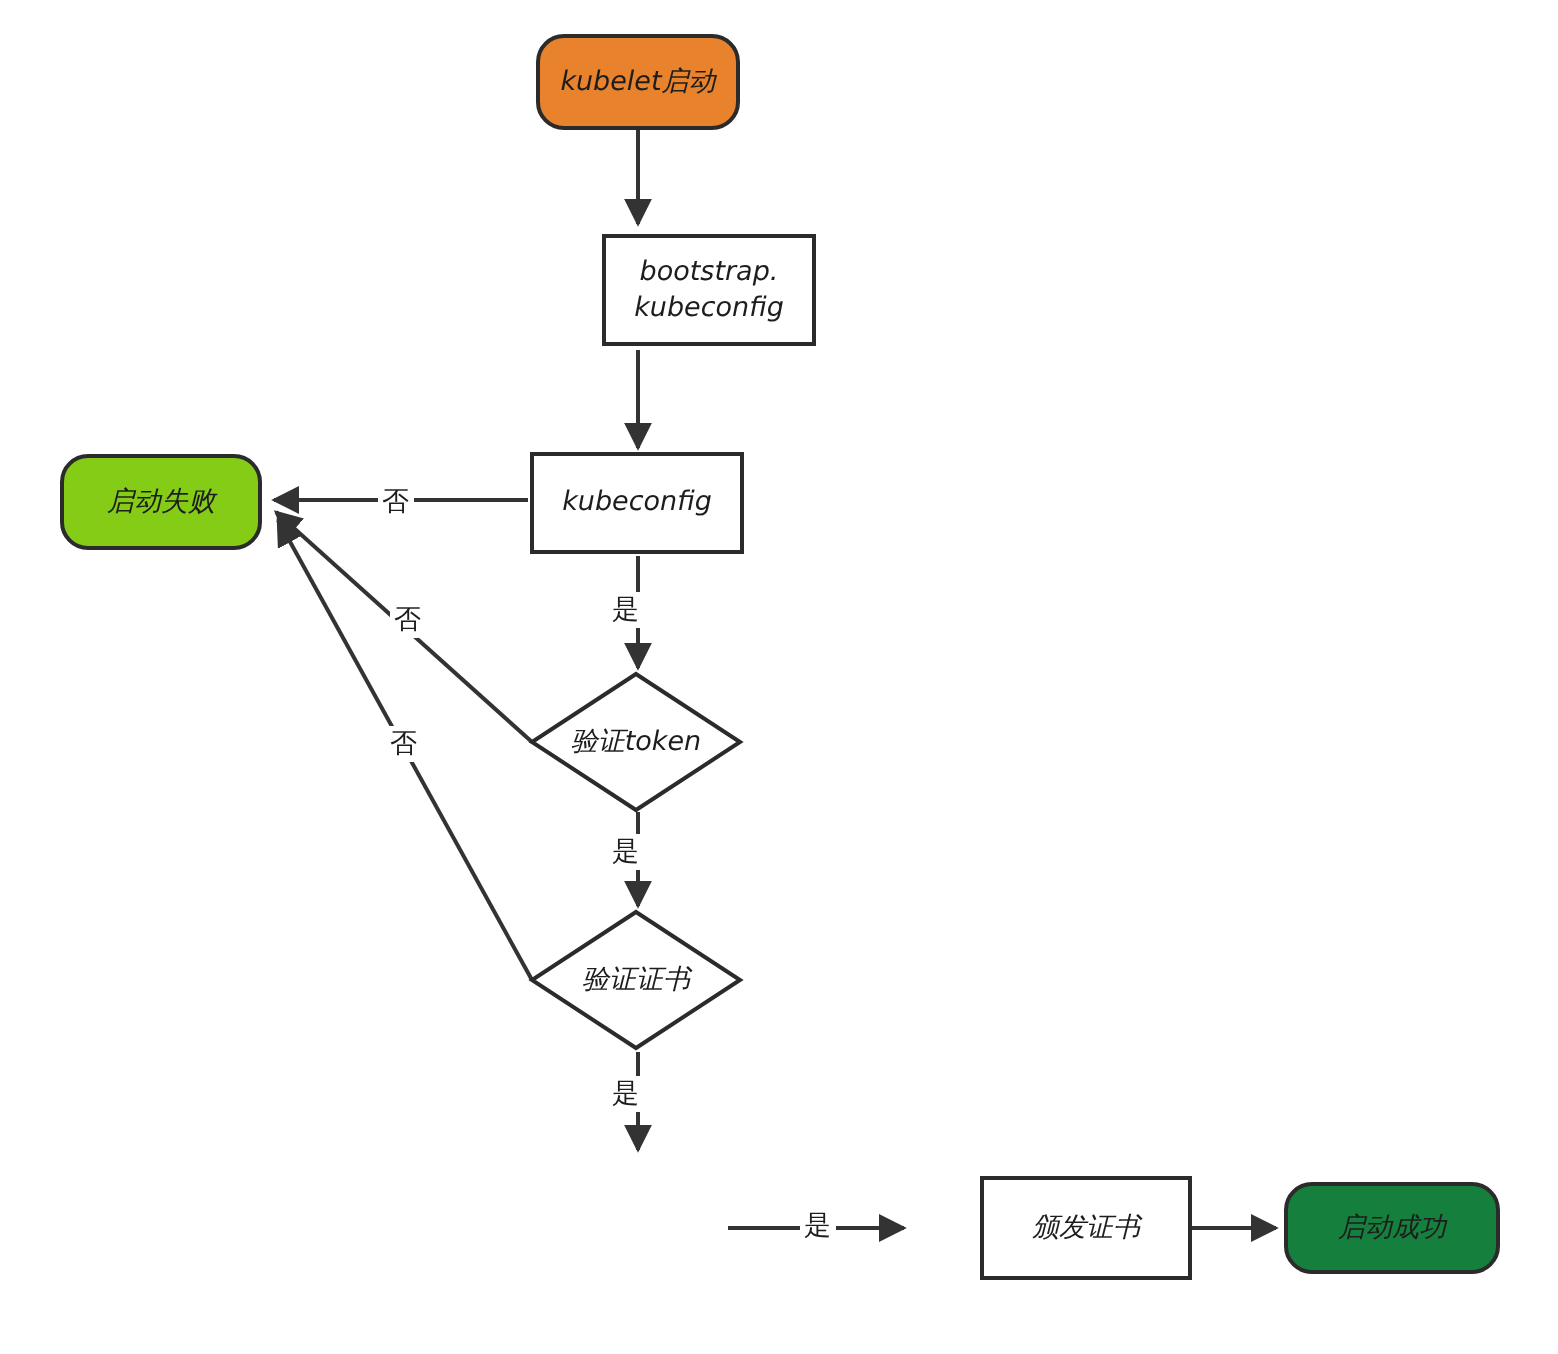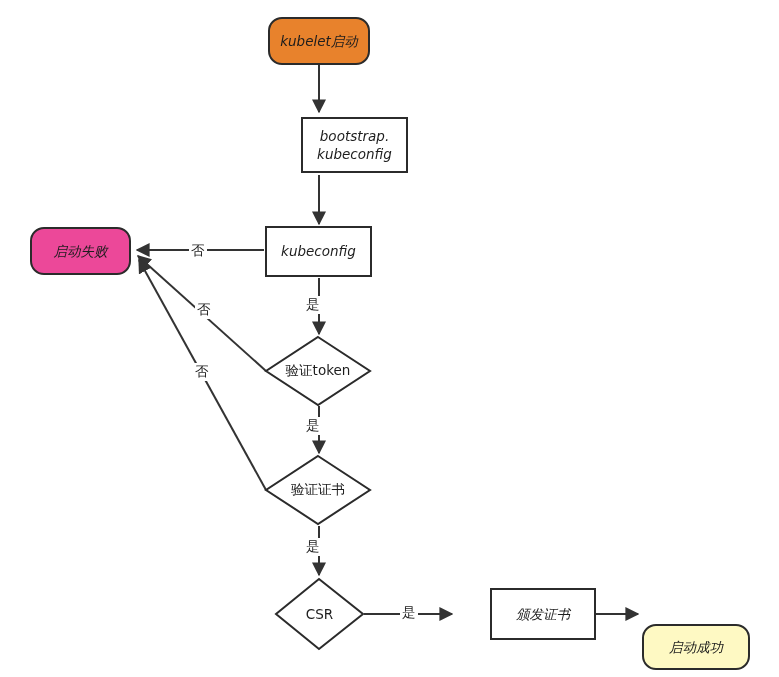--- a/index.html
+++ b/index.html
@@ -43,29 +43,29 @@
     background: #ffffff;
   }
   .node.round {
     border: 2px solid #2b2b2b;
     border-radius: 14px;
   }
   .node.start {
     background: #e8822c;
   }
   .node.fail {
-    background: #ec4899;
+    background: #84cc16;
   }
   .node.success {
-    background: #fef9c3;
-    margin-top: 33px;
+    background: #15803d;
   }
   .diamond-wrap {
     position: absolute;
     z-index: 2;
+    font-style: italic;
   }
   .diamond-wrap svg {
     position: absolute;
     left: 0;
     top: 0;
     overflow: visible;
   }
   .diamond-label {
     position: absolute;
     left: 0;
@@ -146,26 +146,20 @@
     <div class="diamond-label">验证token</div>
   </div>
 
   <div class="diamond-wrap" style="left:265px; top:455px; width:106px; height:70px;">
     <svg width="106" height="70">
       <polygon points="53,1 105,35 53,69 1,35" fill="#ffffff" stroke="#2b2b2b" stroke-width="2"></polygon>
     </svg>
     <div class="diamond-label">验证证书</div>
   </div>
 
-  <div class="diamond-wrap" style="left:275px; top:578px; width:89px; height:72px;">
-    <svg width="89" height="72">
-      <polygon points="44,1 88,36 44,71 1,36" fill="#ffffff" stroke="#2b2b2b" stroke-width="2"></polygon>
-    </svg>
-    <div class="diamond-label">CSR</div>
-  </div>
 
   <div class="node rect" style="left:456px; top:588px; width:106px; height:52px;margin-left:34px;">
     <span>颁发证书</span>
   </div>
 
   <div class="node round success" style="left:642px; top:591px; width:108px; height:46px;">
     <span>启动成功</span>
   </div>
 
   <div class="edge-label" style="left:189px; top:242px;">否</div>

